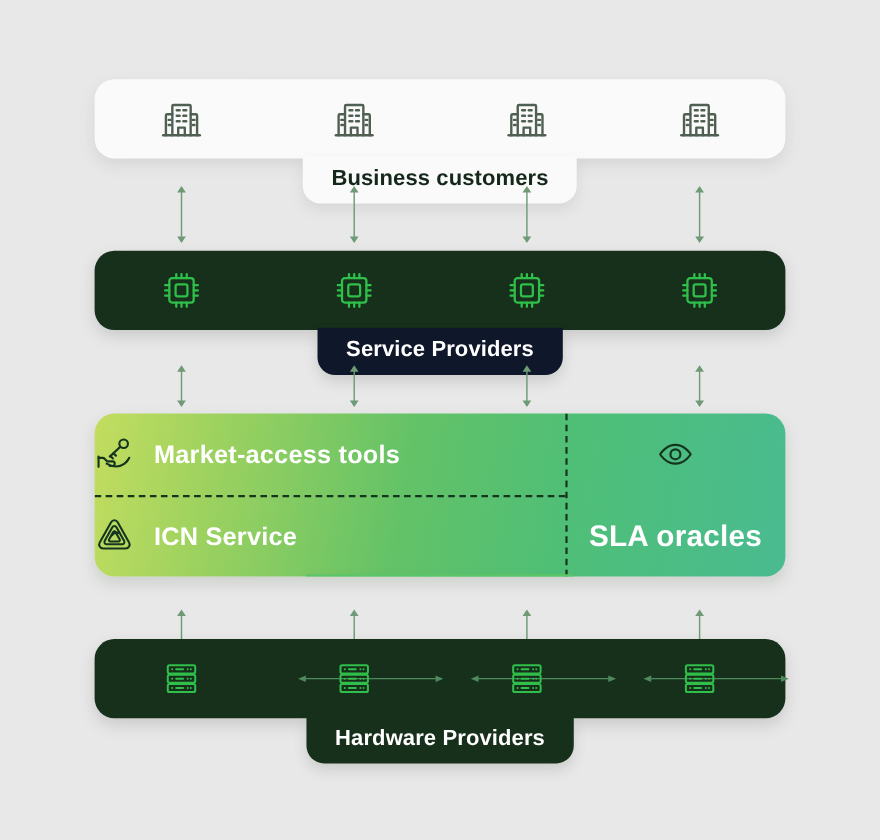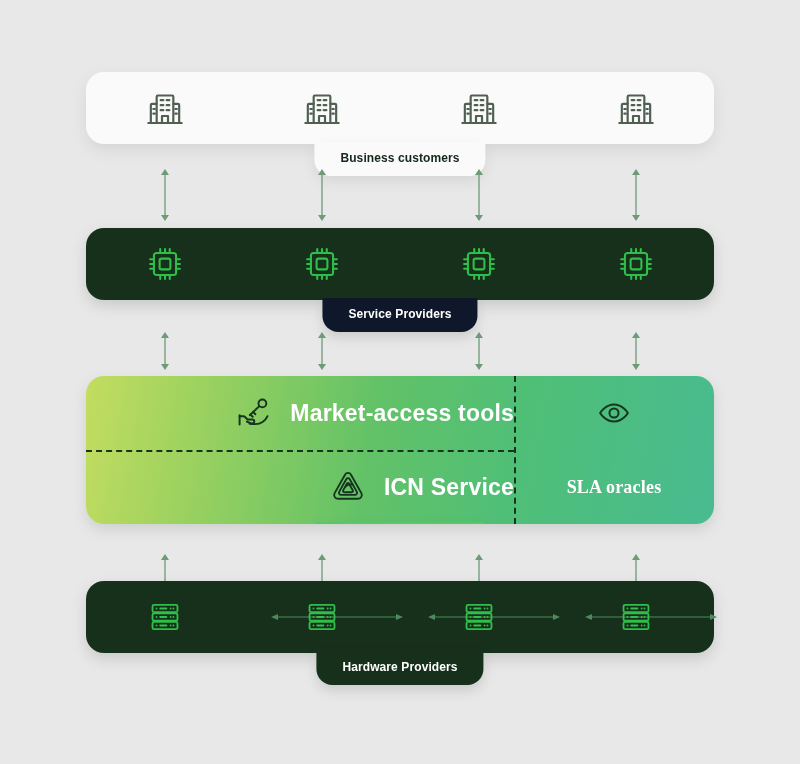--- a/index.html
+++ b/index.html
@@ -46,21 +46,21 @@
     position: relative;
   }
 
   
   .pill {
     position: absolute;
     left: 50%;
     transform: translateX(-50%);
     padding: 9px 26px 11px;
     border-radius: 0 0 16px 16px;
-    font-size: 12px;
+    font-size: 20px;
     font-weight: bold;
     letter-spacing: 0.1px;
     white-space: nowrap;
   }
 
   
   .band-customers {
     top: 72px;
     height: 72px;
     background: #fafafa;
@@ -116,34 +116,32 @@
     height: 100%;
   }
   .stack-cell {
     height: 50%;
     display: flex;
     align-items: center;
     box-sizing: border-box;
   }
   .stack-cell.left-cell {
     gap: 18px;
-    justify-content: flex-end;
   }
   .stack-cell.right-cell {
     justify-content: center;
   }
   .stack-label {
     font-size: 23px;
     font-weight: 600;
     color: #ffffff;
     letter-spacing: 0.2px;
   }
   .stack-label.sla {
-    font-size: 18px;
-    font-family: Liberation Serif, serif;
+    font-size: 27px;
   }
   .divider-h {
     position: absolute;
     left: 0;
     top: 50%;
     width: 428px;
     height: 0;
     border-top: 2px dashed #16351f;
   }
   .divider-v {

